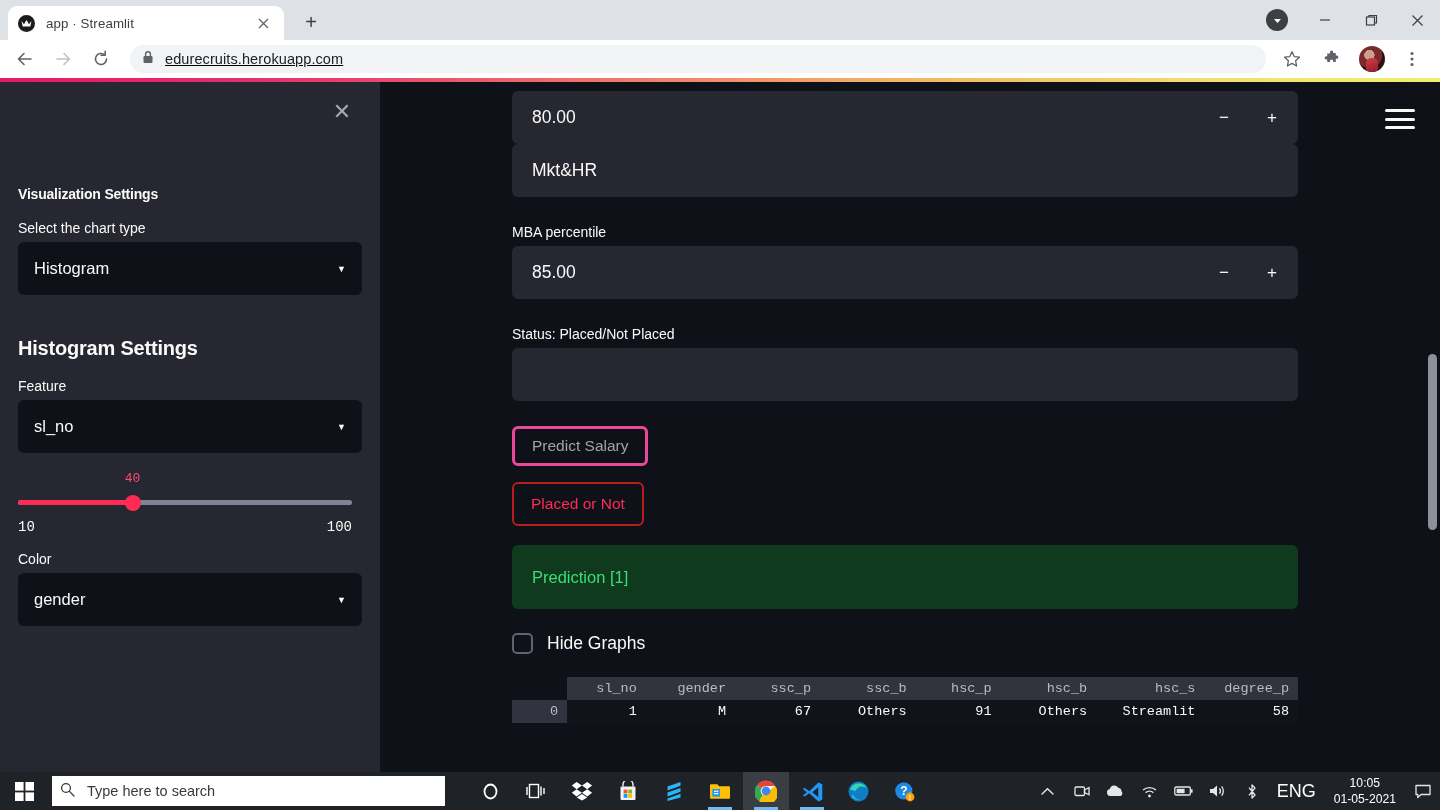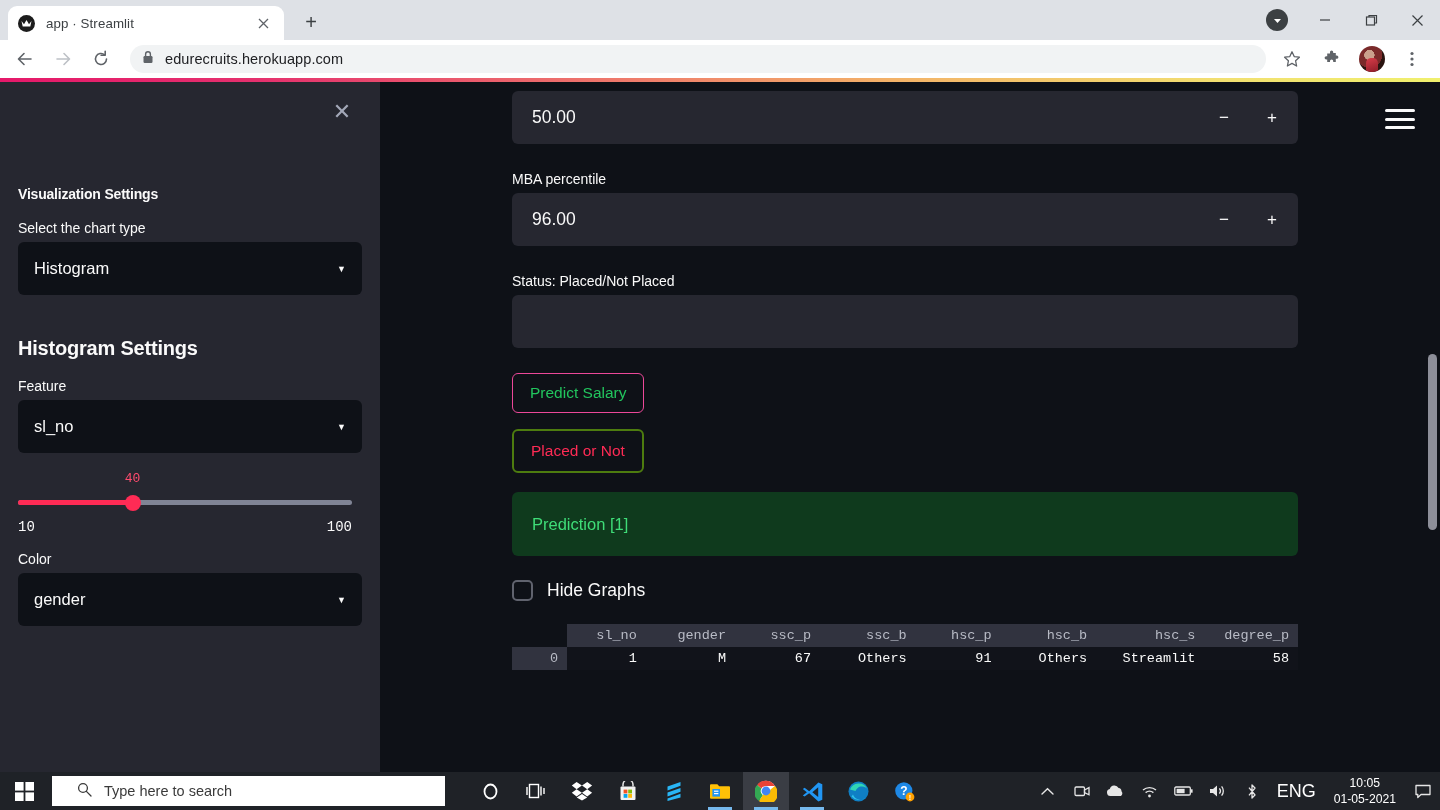--- a/index.html
+++ b/index.html
@@ -35,21 +35,21 @@
   .winctrl .wbtn { width:46px; height:40px; display:flex; align-items:center; justify-content:center; color:#3c4043; }
   .update-dot { width: 22px; height: 22px; border-radius: 50%; background: #3c4043;
      display:flex; align-items:center; justify-content:center; margin-right: 14px;}
 
   .omnibar { height: 38px; display: flex; align-items: center; background:#ffffff; padding: 0 8px; }
   .navbtn { width: 34px; height: 34px; display:flex; align-items:center; justify-content:center;
      color:#5f6368; font-size:17px; margin-right: 4px;}
   .navbtn.disabled { color: #bdc1c6; }
   .urlbox {
     flex: 1 1 auto; height: 28px; background:#f1f3f4; border-radius: 14px;
-    display:flex; align-items:center; padding: 0 12px; margin: 0 6px 0 8px;
+    display:flex; align-items:center; padding: 0 12px; margin: 0 6px 0 8px; text-decoration: underline;
   }
   .urltext { font-size: 14.5px; color: #202124; margin-left: 11px; letter-spacing:.1px; }
   .omni-right { display:flex; align-items:center; }
   .omni-right .navbtn { margin: 0 3px; }
   .avatar { width: 26px; height: 26px; border-radius:50%; margin: 0 7px;
      background: radial-gradient(circle at 40% 35%, #caa08c 0 22%, #7a2a2a 23% 55%, #2a1410 56%), #3b1f1a;
      overflow:hidden; position:relative;}
   .avatar::after{content:"";position:absolute;left:28%;top:48%;width:44%;height:52%;
      background:linear-gradient(160deg,#d93d4a,#8e1d28);border-radius:40% 40% 0 0;}
 
@@ -104,24 +104,24 @@
   }
   .numinput .steppers { position:absolute; right:14px; display:flex; align-items:center; gap:24px; }
   .stepper { width:24px; height:24px; display:flex; align-items:center; justify-content:center;
      color:#fafafa; font-size:17px; line-height:1; }
   .textinput {
     height:53px; background:#262730; border-radius:6px; display:flex; align-items:center;
     padding: 0 20px; color:#fafafa; font-size:17.5px;
   }
   .btn {
     display:inline-flex; align-items:center; justify-content:center; height:40px;
-    background:#0e1117; border:1px solid #ec4899; border-radius:6px;
-    color:#22c55e; font-size:15.5px; padding: 0 17px;
-  }
-  .btn.focused { border:2px solid #4d7c0f; color:#ff2b55; height:44px; }
+    background:#0e1117; border:3px solid #ec4899; border-radius:6px;
+    color:#a3a3a3; font-size:15.5px; padding: 0 17px;
+  }
+  .btn.focused { border:2px solid #b91c1c; color:#ff2b55; height:44px; }
   .alert-success {
     background:#0f3a1d; border-radius:6px; color:#3fdd78; font-size:16.5px;
     padding: 20px 20px; height:64px; display:flex; align-items:center;
   }
   .checkbox-row { display:flex; align-items:center; gap:14px; }
   .checkbox {
     width:21px; height:21px; border:2px solid #60636e; border-radius:5px; background:#0e1117;
   }
   .checkbox-label { color:#fafafa; font-size:17.5px; }
 
@@ -136,21 +136,21 @@
 
   
   .scrollbar { position:absolute; top:4px; right:0; width:15px; height:690px; background:#0e1117; }
   .scroll-thumb { position:absolute; left:3px; top:272px; width:9px; height:176px;
      background:#8d8f99; border-radius:5px; }
 
   
   .taskbar { width:1440px; height:38px; background:#1f2227; display:flex; align-items:center; position:relative; }
   .start { width:48px; height:38px; display:flex; align-items:center; justify-content:center; }
   .searchbox { width:393px; height:30px; background:#ffffff; display:flex; align-items:center;
-     padding: 0 25px; margin-left: 4px; }
+     padding: 0 8px; margin-left: 4px; }
   .searchbox .ph { color:#3a3a3a; font-size:14.5px; margin-left:12px; }
   .tb-icons { display:flex; align-items:center; }
   .tb-ico { width:46px; height:38px; display:flex; align-items:center; justify-content:center; position:relative; }
   .tb-ico.active { background:#3a3d44; }
   .tb-ico.active::after, .tb-ico.running::after {
     content:""; position:absolute; bottom:0; left:11px; width:24px; height:3px; background:#76b9ed; }
   .tray { position:absolute; right:0; display:flex; align-items:center; height:38px; }
   .tray-ico { width:34px; height:38px; display:flex; align-items:center; justify-content:center; color:#e6e6e6; }
   .tray-text { color:#ffffff; font-size:18px; padding: 0 8px; }
   .clock { color:#ffffff; font-size:12.2px; line-height:1.35; text-align:center; padding: 0 10px; }
@@ -292,31 +292,34 @@
   <div class="main">
     <div class="hamburger">
       <span></span>
         <span></span>
         <span></span>
     </div>
 
     <div class="content">
 
       <div class="numinput" style="margin-top:9px;">
-        <span>50.00</span>
+        <span>80.00</span>
         <span class="steppers">
           <span class="stepper">−</span>
           <span class="stepper">+</span>
         </span>
       </div>
 
+      <div class="textinput">
+        <span>Mkt&amp;HR</span>
+      </div>
 
       <div class="field-label" style="margin-top:27px;">MBA percentile</div>
       <div class="numinput">
-        <span>96.00</span>
+        <span>85.00</span>
         <span class="steppers">
           <span class="stepper">−</span>
           <span class="stepper">+</span>
         </span>
       </div>
 
       <div class="field-label" style="margin-top:27px;">Status: Placed/Not Placed</div>
       <div class="textinput">
         <span></span>
       </div>

